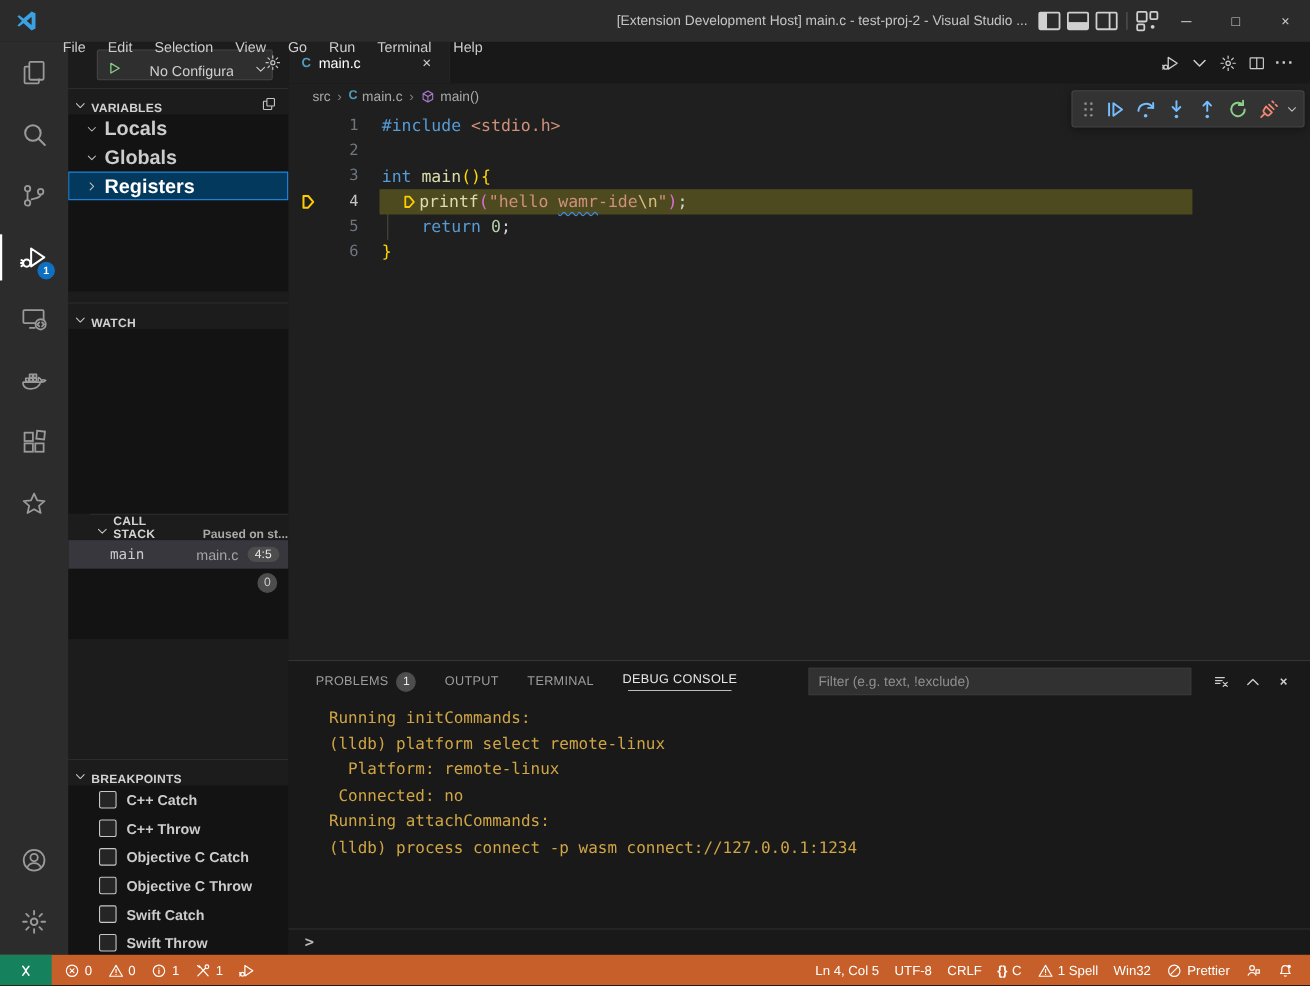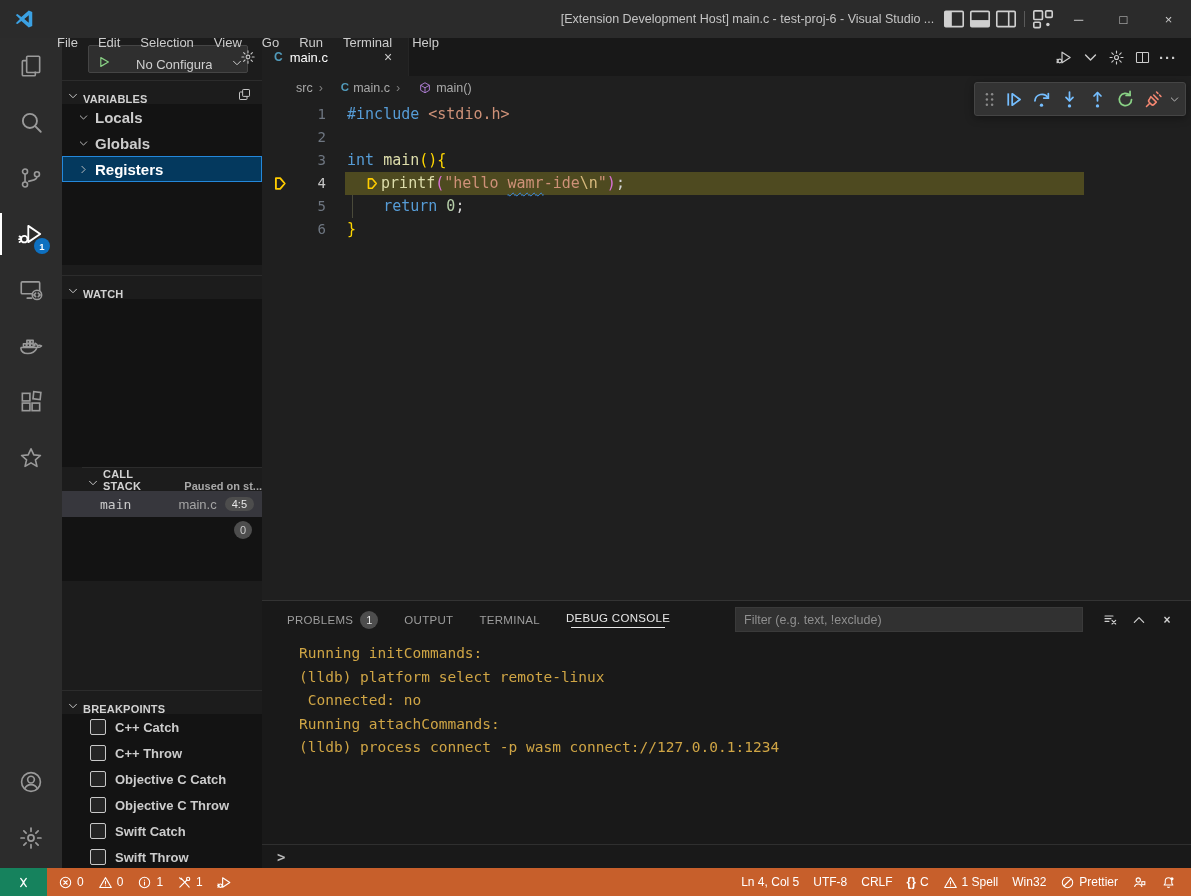--- a/index.html
+++ b/index.html
@@ -56,21 +56,21 @@
   .sec-head .chev svg{width:12px;height:12px;}
   .sec-title{font-size:11px;font-weight:700;color:#d2d2d2;letter-spacing:.2px;}
   .sec-status{font-size:11px;font-weight:700;color:#a9a9a9;margin-left:12px;white-space:nowrap;}
   .sec-act{margin-left:auto;margin-right:10px;color:#c5c5c5;}
   .sec-act svg{width:15px;height:15px;}
   .pane-body{position:absolute;left:0;right:0;background:var(--c_pane);}
 
   .tree-row{height:26px;display:flex;align-items:center;cursor:pointer;position:relative;}
   .tree-row .tree-ch{color:#c5c5c5;margin:0 6px 0 16px;}
   .tree-row .tree-ch svg{width:11px;height:11px;}
-  .tree-label{font-weight:700;color:#cccccc;font-size:15px;}
+  .tree-label{font-weight:700;color:#cccccc;font-size:18px;}
   .tree-row.sel{background:var(--c_select_bg);outline:1px solid var(--c_select_bd);outline-offset:-1px;}
   .tree-row.sel .tree-label{color:#ffffff;}
 
   .cs-row{height:26px;display:flex;align-items:center;background:var(--c_rowsel);cursor:pointer;}
   .cs-name{font-family:"DejaVu Sans Mono",monospace;font-size:13px;color:#cccccc;margin-left:38px;}
   .cs-file{margin-left:auto;color:#a5a5a5;font-size:13px;}
   .cs-pos{margin:0 8px;background:#4d4d4d;color:#e8e8e8;font-size:11px;border-radius:9px;
           padding:1px 7px;}
   .cs-badge-row{height:26px;display:flex;align-items:center;justify-content:flex-end;padding-right:10px;}
   .num-badge{width:18px;height:18px;border-radius:50%;background:#4d4d4d;color:#cccccc;font-size:11px;
@@ -90,21 +90,21 @@
   .tab-label{font-size:13px;color:#ffffff;}
   .tab-close{margin-left:auto;margin-right:10px;color:#cccccc;font-size:14px;width:20px;height:20px;
              display:flex;align-items:center;justify-content:center;border-radius:4px;}
   #editor-actions{margin-left:auto;display:flex;align-items:center;padding-right:10px;}
   .ea{width:26px;height:38px;display:flex;align-items:center;justify-content:center;color:#cccccc;cursor:pointer;}
   .ea svg{width:17px;height:17px;}
   .ea .glyph{font-size:15px;letter-spacing:1px;}
 
   .breadcrumbs{position:absolute;left:0;top:38px;right:0;height:24px;display:flex;align-items:center;
                padding-left:22px;font-size:12.5px;color:#a9a9a9;background:var(--c_editor);}
-  .bc-item{display:flex;align-items:center;cursor:pointer;margin-left:12px;}
+  .bc-item{display:flex;align-items:center;cursor:pointer;}
   .bc-item .ic{margin-right:4px;}
   .bc-item svg{width:14px;height:14px;}
   .bc-sep{margin:0 6px;color:#808080;}
   [data-name="c-file-icon"]{color:#519aba;font-weight:700;font-size:11.5px;}
   [data-name="cube-icon"]{color:#b180d7;}
 
   .code{position:absolute;left:0;top:62px;right:0;bottom:0;padding-top:3px;background:var(--c_editor);}
   .cl{position:relative;display:flex;height:23px;line-height:23px;
       font-family:"DejaVu Sans Mono",monospace;font-size:15px;}
   .cl .g{width:38px;flex:none;display:flex;align-items:center;justify-content:flex-start;padding-left:10px;box-sizing:border-box;}
@@ -189,21 +189,21 @@
     <div id="menubar" data-name="menubar">
         <div class="menu-item" data-name="menu-file">File</div>
         <div class="menu-item" data-name="menu-edit">Edit</div>
         <div class="menu-item" data-name="menu-selection">Selection</div>
         <div class="menu-item" data-name="menu-view">View</div>
         <div class="menu-item" data-name="menu-go">Go</div>
         <div class="menu-item" data-name="menu-run">Run</div>
         <div class="menu-item" data-name="menu-terminal">Terminal</div>
         <div class="menu-item" data-name="menu-help">Help</div>
       </div>
-    <div class="tb-title" data-name="window-title">[Extension Development Host] main.c - test-proj-6 - Visual Studio ...</div>
+    <div class="tb-title" data-name="window-title">[Extension Development Host] main.c - test-proj-2 - Visual Studio ...</div>
     <div class="tb-right" data-name="titlebar-controls">
       <span class="tb-ic ic-slot" data-name="toggle-sidebar-icon">
           <svg viewBox="0 0 24 24" fill="none" stroke="currentColor" stroke-width="1.5">
             <rect x="3.5" y="5" width="17" height="14" rx="1"></rect>
             <rect x="3.5" y="5" width="6.5" height="14" fill="currentColor" stroke="none"></rect>
           </svg>
         </span>
       <span class="tb-ic ic-slot" data-name="toggle-panel-icon">
           <svg viewBox="0 0 24 24" fill="none" stroke="currentColor" stroke-width="1.5">
             <rect x="3.5" y="5" width="17" height="14" rx="1"></rect>
@@ -654,20 +654,21 @@
             </svg>
           </span>
         </div>
         <div class="pact" data-name="close-panel-button">
           <span class="ic sb-glyph" data-name="close-glyph-icon">×</span>
         </div>
       </div>
     <div class="console" id="console" data-name="debug-console-output">
         <div class="con-line" data-name="console-line">Running initCommands:</div>
         <div class="con-line" data-name="console-line">(lldb) platform select remote-linux</div>
+        <div class="con-line" data-name="console-line">  Platform: remote-linux</div>
         <div class="con-line" data-name="console-line"> Connected: no</div>
         <div class="con-line" data-name="console-line">Running attachCommands:</div>
         <div class="con-line" data-name="console-line">(lldb) process connect -p wasm connect://127.0.0.1:1234</div>
       </div>
     <div class="con-input" data-name="debug-console-input">
       <span class="con-prompt" data-name="prompt-icon">&gt;</span>
     </div>
   </div>
 
   <div class="statusbar" data-name="status-bar">

